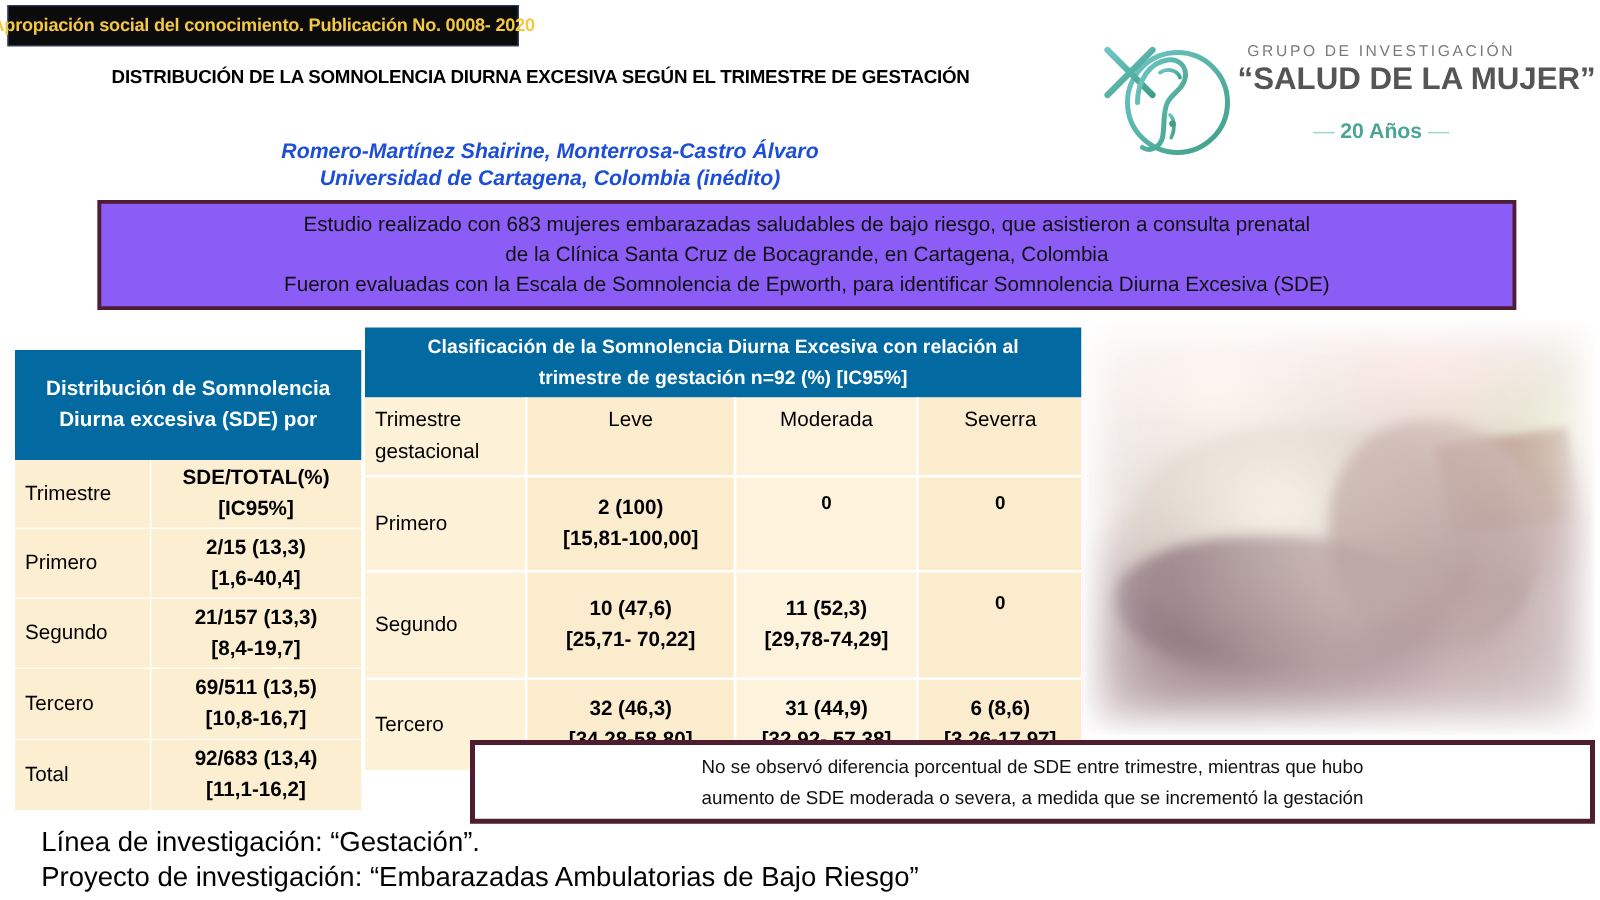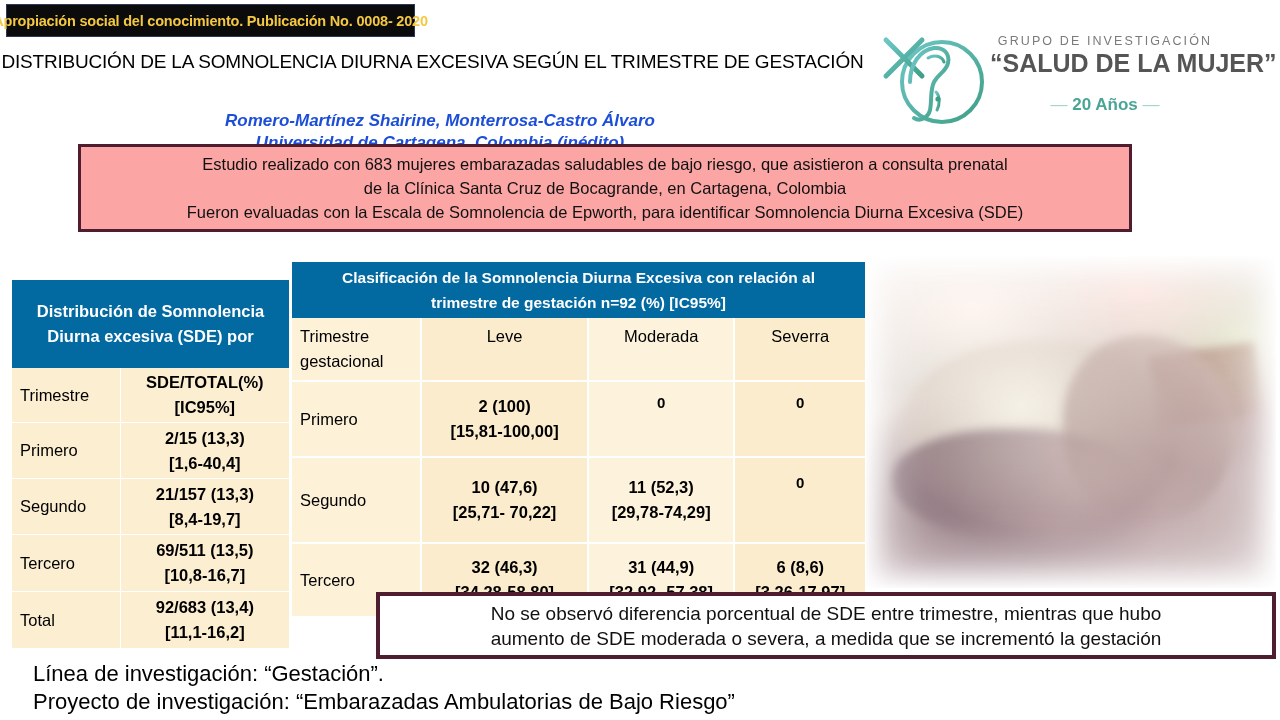--- a/index.html
+++ b/index.html
@@ -13,21 +13,21 @@
     background:#0b0b0b;border:1px solid #2b3a5c;
     display:flex;align-items:center;justify-content:center;box-sizing:border-box;
   }
   #pub-banner .txt{
     color:#f5c842;font-weight:bold;font-size:14.5px;letter-spacing:-0.2px;
     white-space:nowrap;
   }
   
   #poster-title{
     position:absolute;left:0px;top:47px;width:865px;
-    text-align:center;color:#000;font-size:19px;font-weight:normal;
+    text-align:center;color:#000;font-size:15px;font-weight:bold;
     line-height:29px;letter-spacing:-0.2px;
   }
   
   #authors{
     position:absolute;left:0px;top:110px;width:880px;text-align:center;
     font-style:italic;font-weight:bold;font-size:17px;line-height:22px;color:#1d4ed8;
   }
   
   #logo{
     position:absolute;left:880px;top:28px;width:330px;height:112px;
@@ -41,22 +41,22 @@
   #logo-line2{
     font-size:25px;font-weight:bold;color:#555555;letter-spacing:0px;
     margin-top:1px;white-space:nowrap;
   }
   #logo-line3{
     margin-top:17px;font-size:17px;font-weight:bold;color:#4aa596;white-space:nowrap;
   }
   #logo-line3 .dash{color:#9fd6cc;font-weight:normal;}
   
   #abstract-box{
-    position:absolute;left:78px;top:144px;width:1054px;height:88px;
-    border:3.5px solid #4e1d30;background:#fca5a5;box-sizing:border-box;
+    position:absolute;left:78px;top:160px;width:1135px;height:88px;
+    border:3.5px solid #4e1d30;background:#8b5cf6;box-sizing:border-box;
     display:flex;flex-direction:column;align-items:center;justify-content:center;
   }
   #abstract-box .line{
     font-size:16.5px;color:#111;line-height:24px;white-space:nowrap;text-align:center;
   }
   
   .tbl-header{
     background:#0369a1;color:#ffffff;box-sizing:border-box;
     display:flex;flex-direction:column;align-items:center;justify-content:center;
     text-align:center;font-weight:bold;
@@ -153,21 +153,21 @@
     position:absolute;inset:-10px;
     box-shadow:inset 0 0 26px 18px #ffffff, inset 0 0 60px 26px rgba(255,255,255,0.8);
   }
   
   #conclusion-box{
     position:absolute;left:376px;top:592px;width:900px;height:67px;
     border:4px solid #4e1d30;background:#ffffff;box-sizing:border-box;
     display:flex;flex-direction:column;align-items:center;justify-content:center;
   }
   #conclusion-box .line{
-    font-size:19px;color:#111;line-height:25px;white-space:nowrap;text-align:center;
+    font-size:15px;color:#111;line-height:25px;white-space:nowrap;text-align:center;
   }
   
   #footer{position:absolute;left:33px;top:660px;width:800px;}
   #footer .fline{
     font-size:22px;color:#000;line-height:28px;white-space:nowrap;
   }
 </style>
 </head>
 <body>
 

